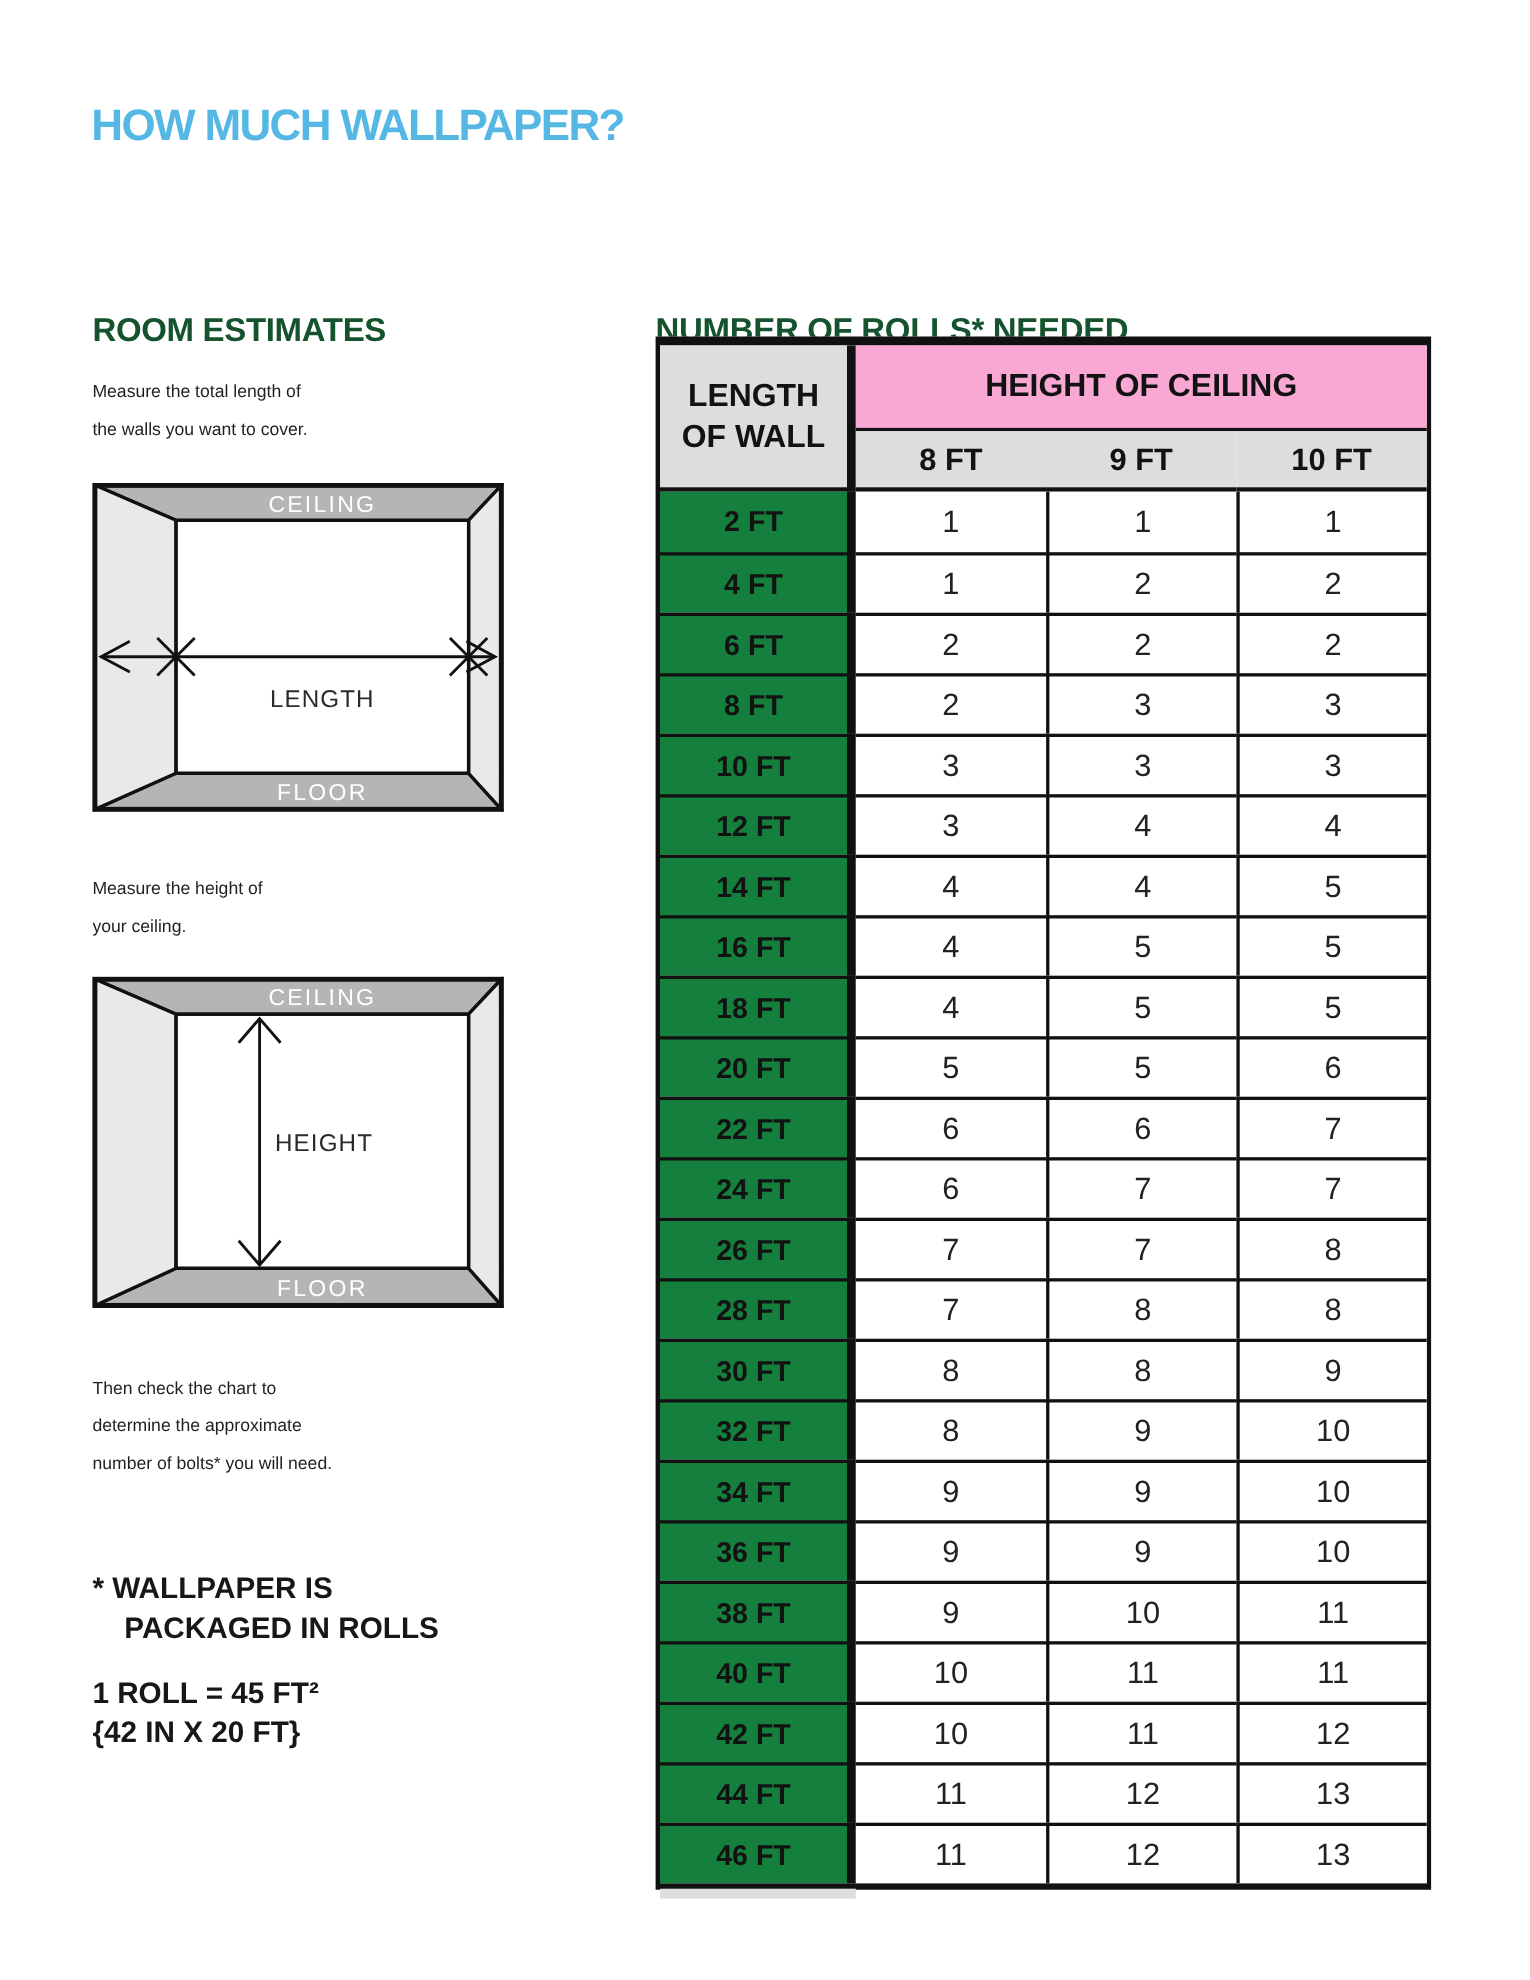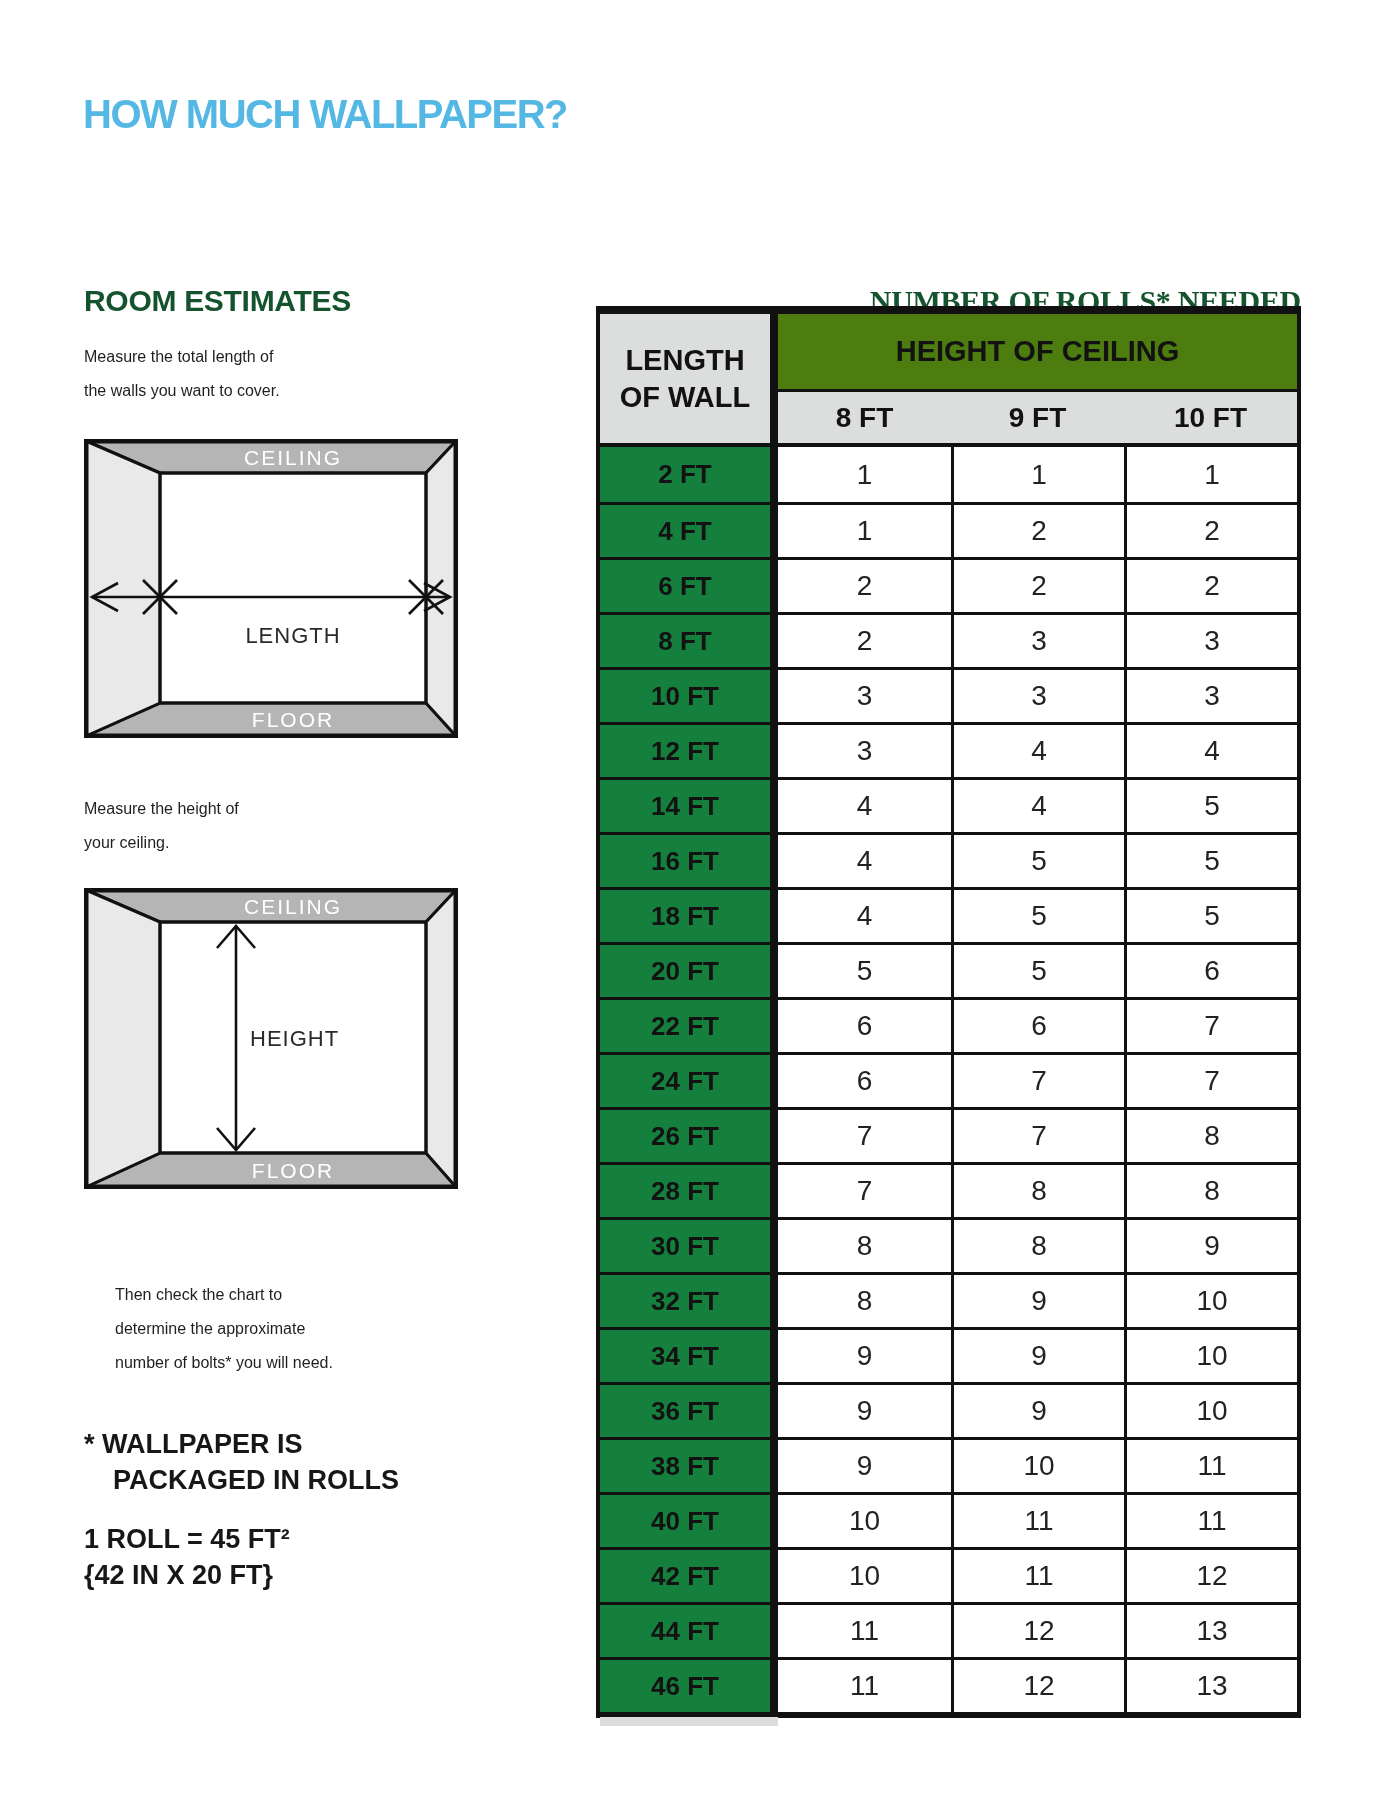--- a/index.html
+++ b/index.html
@@ -5,27 +5,27 @@
   html,body{margin:0;padding:0;background:#ffffff;}
   .page{position:relative;width:1391px;height:1800px;background:#ffffff;
         font-family:"Liberation Sans", sans-serif;color:#1d1d1d;overflow:hidden;}
 
   .main-title{position:absolute;left:83px;top:66px;font-size:40px;font-weight:bold;
               color:#55b8e4;letter-spacing:-1.5px;line-height:1.05;}
 
   .sub-heading{position:absolute;top:259px;font-size:30px;font-weight:bold;
                color:#14532d;letter-spacing:-0.3px;}
   .sub-left{left:84px;}
-  .sub-right{left:596px;width:705px;text-align:right;font-family:Liberation Serif, serif;}
+  .sub-right{left:596px;width:705px;text-align:left;}
 
   .para{position:absolute;left:84px;width:440px;font-size:16px;line-height:34px;
         color:#1f1f1f;white-space:pre-line;}
   .para1{top:324px;}
   .para2{top:776px;}
-  .para3{top:1262px;margin-left:31px;}
+  .para3{top:1230px;}
 
   .room-svg{position:absolute;left:84px;width:374px;}
   .room1{top:439px;height:299px;}
   .room2{top:888px;height:301px;}
 
   .fnote{position:absolute;left:84px;top:1426px;font-size:27px;font-weight:bold;
          line-height:36px;color:#171717;}
   .fnote .indent{padding-left:29px;text-align:center;}
   .rollinfo{position:absolute;left:84px;top:1521px;font-size:27px;font-weight:bold;
             line-height:36px;color:#171717;}
@@ -33,21 +33,21 @@
   
   .wtable{position:absolute;left:596px;top:306px;width:705px;box-sizing:border-box;
           border:4px solid #111;border-top:8px solid #111;border-bottom:6px solid #111;
           display:grid;grid-template-columns:178px 173px 173px 173px;
           grid-template-rows:78px 55px;grid-auto-rows:55px;background:#ffffff;}
   .wtable > div{box-sizing:border-box;display:flex;align-items:center;justify-content:center;}
 
   .th-label{grid-row:1/3;grid-column:1;background:#dcdddd;border-right:8px solid #111;
             border-bottom:4px solid #111;font-weight:bold;font-size:29px;line-height:37px;
             text-align:center;white-space:pre-line;color:#121212;}
-  .th-hoc{grid-row:1;grid-column:2/5;background:#4d7c0f;border-bottom:3px solid #111;
+  .th-hoc{grid-row:1;grid-column:2/5;background:#f9a8d4;border-bottom:3px solid #111;
           font-weight:bold;font-size:29px;color:#121212;}
   .th-sub{grid-row:2;background:#dcdddd;border-bottom:4px solid #111;
           font-weight:bold;font-size:28px;color:#121212;}
   .th-sub.c8{grid-column:2;} .th-sub.c9{grid-column:3;} .th-sub.c10{grid-column:4;}
 
   .rl{background:#15803d;border-right:8px solid #111;border-top:3px solid #111;
       font-weight:bold;font-size:26px;color:#121212;}
   .rv{background:#ffffff;border-top:3px solid #111;border-left:3px solid #111;
       font-size:28px;color:#222;}
   .rl.nt,.rv.nt{border-top:none;}

